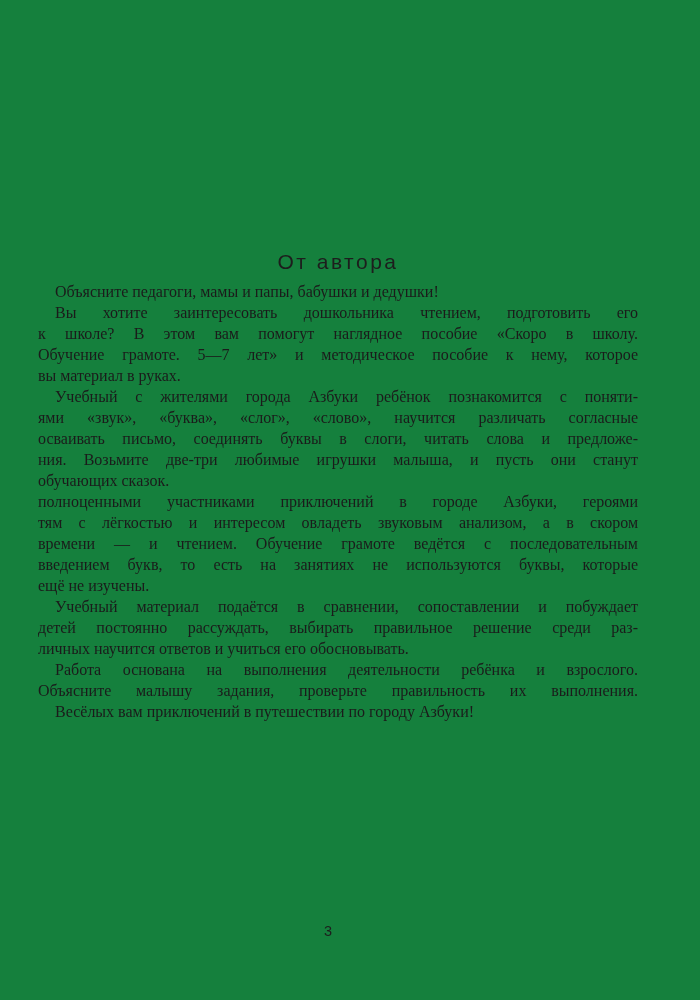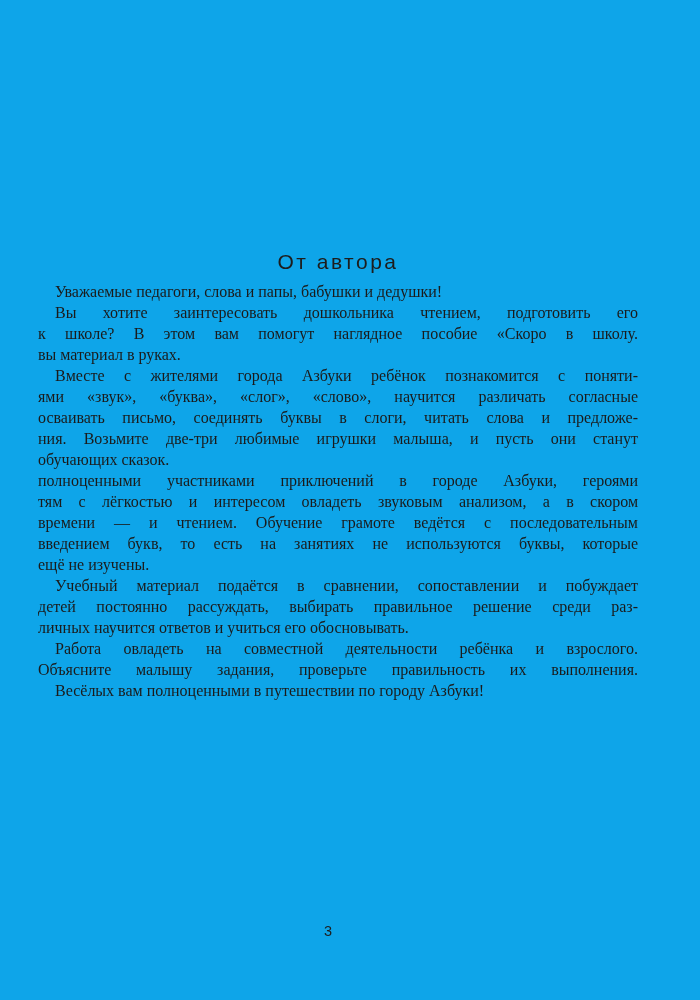--- a/index.html
+++ b/index.html
@@ -4,21 +4,21 @@
 <style>
   html, body {
     margin: 0;
     padding: 0;
     background: #ffffff;
   }
   .page {
     position: relative;
     width: 700px;
     height: 1000px;
-    background: #0ea5e9;
+    background: #15803d;
     overflow: hidden;
     font-family: "Liberation Serif", serif;
     color: #1b1b1b;
   }
   .chapter-title {
     position: absolute;
     top: 250px;
     left: 38px;
     width: 600px;
     text-align: center;
@@ -63,36 +63,37 @@
     color: #1d1d1d;
   }
 </style>
 </head>
 <body>
 
 <div class="page">
   <div class="chapter-title">От автора</div>
 
   <div class="body-text">
-      <div class="line para-first para-last">Уважаемые педагоги, слова и папы, бабушки и дедушки!</div>
+      <div class="line para-first para-last">Объясните педагоги, мамы и папы, бабушки и дедушки!</div>
       <div class="line para-first">Вы хотите заинтересовать дошкольника чтением, подготовить его</div>
       <div class="line">к школе? В этом вам помогут наглядное пособие «Скоро в школу.</div>
+      <div class="line">Обучение грамоте. 5—7 лет» и методическое пособие к нему, которое</div>
       <div class="line para-last">вы материал в руках.</div>
-      <div class="line para-first">Вместе с жителями города Азбуки ребёнок познакомится с поняти-</div>
+      <div class="line para-first">Учебный с жителями города Азбуки ребёнок познакомится с поняти-</div>
       <div class="line">ями «звук», «буква», «слог», «слово», научится различать согласные</div>
       <div class="line">осваивать письмо, соединять буквы в слоги, читать слова и предложе-</div>
       <div class="line">ния. Возьмите две-три любимые игрушки малыша, и пусть они станут</div>
       <div class="line para-last">обучающих сказок.</div>
       <div class="line">полноценными участниками приключений в городе Азбуки, героями</div>
       <div class="line">тям с лёгкостью и интересом овладеть звуковым анализом, а в скором</div>
       <div class="line">времени — и чтением. Обучение грамоте ведётся с последовательным</div>
       <div class="line">введением букв, то есть на занятиях не используются буквы, которые</div>
       <div class="line para-last">ещё не изучены.</div>
       <div class="line para-first">Учебный материал подаётся в сравнении, сопоставлении и побуждает</div>
       <div class="line">детей постоянно рассуждать, выбирать правильное решение среди раз-</div>
       <div class="line para-last">личных научится ответов и учиться его обосновывать.</div>
-      <div class="line para-first">Работа овладеть на совместной деятельности ребёнка и взрослого.</div>
+      <div class="line para-first">Работа основана на выполнения деятельности ребёнка и взрослого.</div>
       <div class="line">Объясните малышу задания, проверьте правильность их выполнения.</div>
-      <div class="line para-first para-last">Весёлых вам полноценными в путешествии по городу Азбуки!</div>
+      <div class="line para-first para-last">Весёлых вам приключений в путешествии по городу Азбуки!</div>
     </div>
 
   <div class="page-number">3</div>
 </div>
 
 </body></html>

